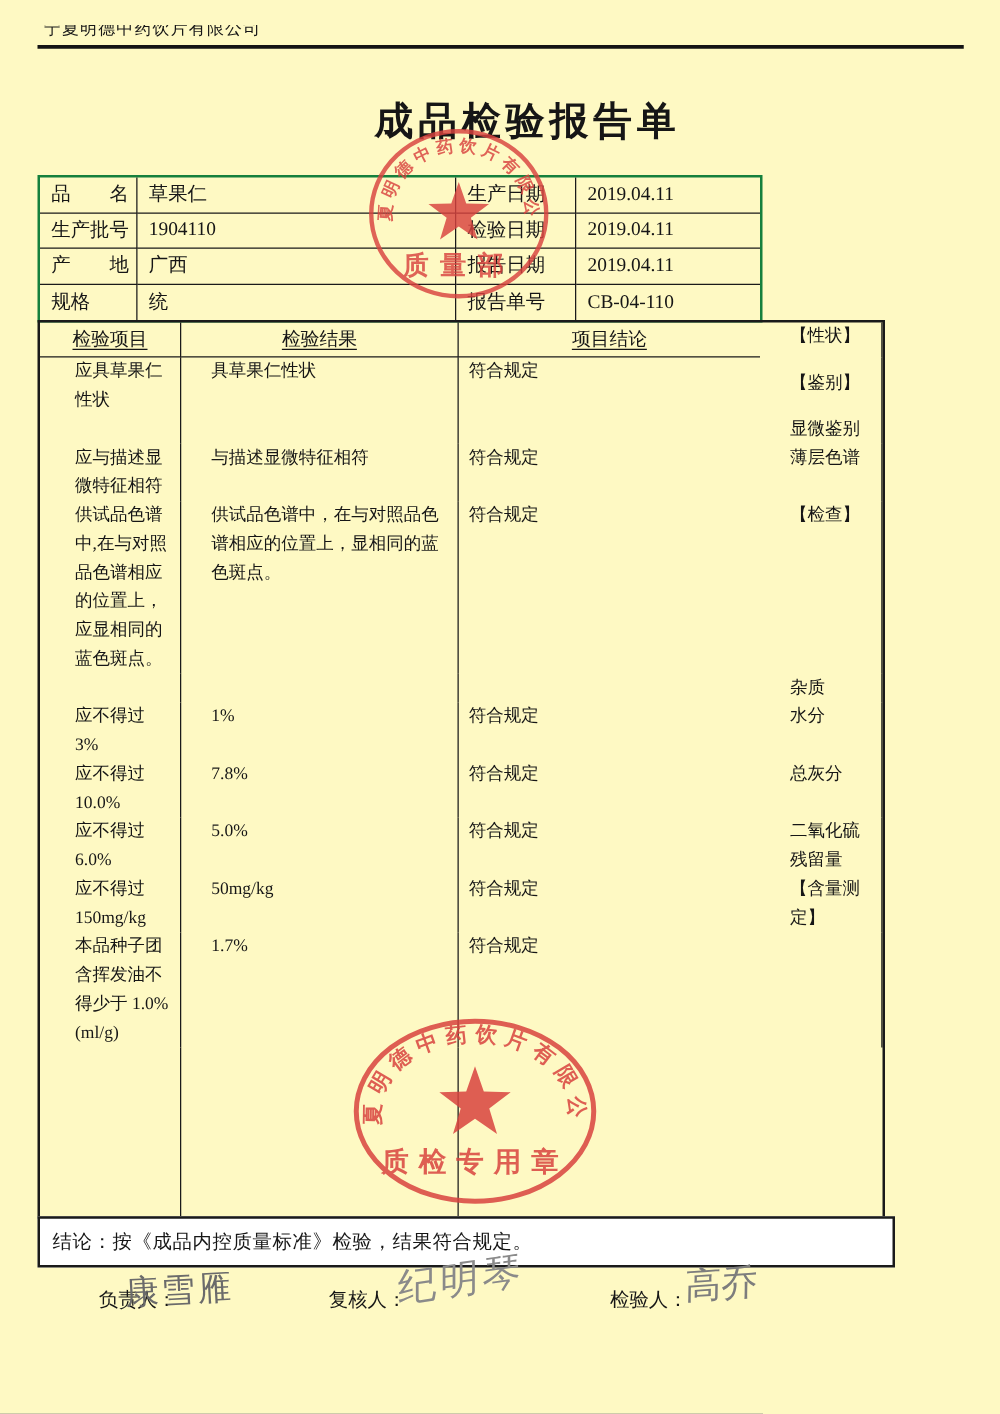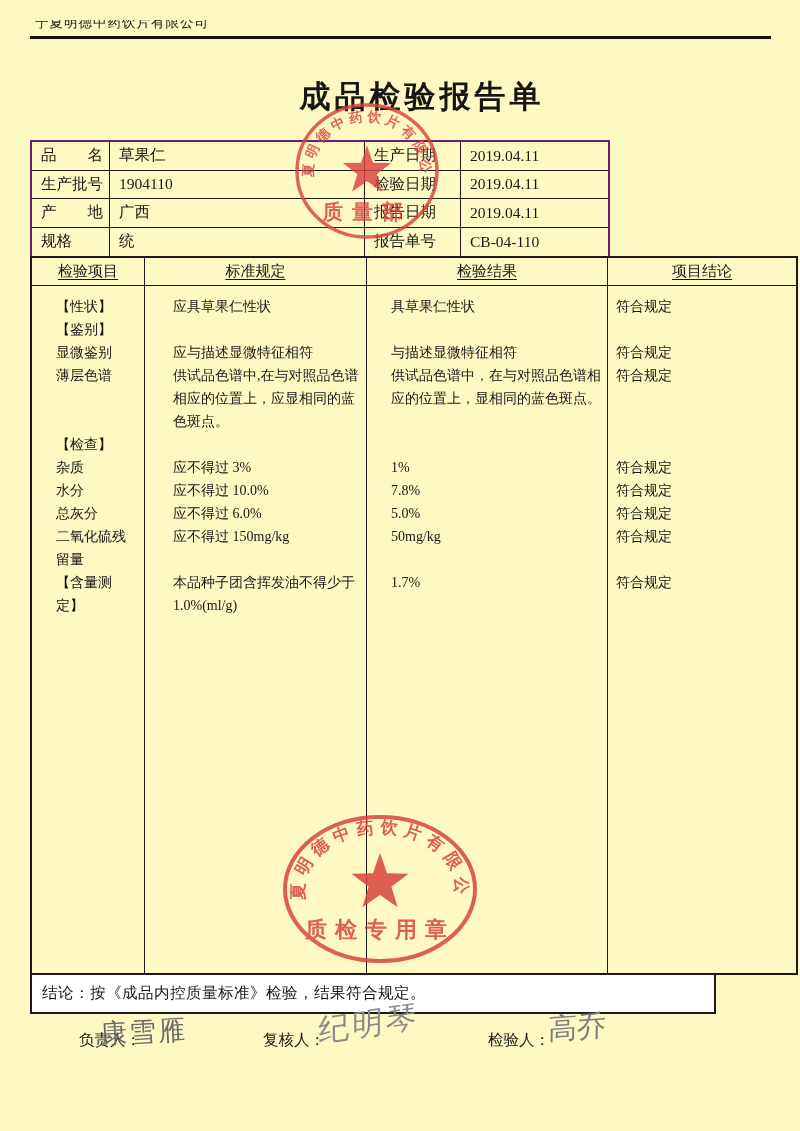--- a/index.html
+++ b/index.html
@@ -16,31 +16,31 @@
   .hdr-right { left:512px; width:270px; }
   .hdr-rule { position:absolute; top:36px; left:30px; width:741px; height:3px; background:#141414; }
 
   .title { position:absolute; top:76px; left:0; width:800px; text-align:center;
            font-size:31px; font-weight:bold; letter-spacing:4px;padding-left:44px; }
 
   
   .info-table {
     position:absolute; left:30px; top:140px; width:580px; height:118px;
     display:grid; grid-template-columns:78px 255px 96px 1fr; grid-auto-rows:1fr;
-    border:2px solid #701a75; background:transparent;text-align:right;
+    border:2px solid #15803d; background:transparent;text-align:right;
   }
   .irow { display:contents; }
   .ic { border-right:1.5px solid #1a1a1a; border-bottom:1.5px solid #1a1a1a;
         display:flex; align-items:center; padding-left:9px; font-size:15.5px; white-space:nowrap; }
   .ic.last { border-right:none; }
   .info-table .irow:nth-of-type(4) .ic { border-bottom:none; }
 
   
   .main-table {
-    position:absolute; left:30px; top:256px; width:768px; height:719px;
+    position:absolute; left:30px; top:256px; width:678px; height:719px;
     display:grid; grid-template-columns:113px 222px 241px 1fr;
     grid-template-rows:28px repeat(10,auto) 1fr;
     border:2px solid #1a1a1a;
   }
   .mh { border-bottom:1.5px solid #1a1a1a; display:flex; align-items:center; justify-content:center;
         font-size:15px; }
   .mh span { text-decoration:underline; text-underline-offset:3px; }
   .mh.c1,.mh.c2,.mh.c3 { border-right:1.5px solid #1a1a1a; }
   .mrow { display:contents; }
   .mc { font-size:14px; line-height:23px; padding:0 6px 0 8px; }
@@ -108,23 +108,20 @@
         <div class="ic l">报告单号</div>
         <div class="ic v last">CB-04-110</div>
       </div>
 
   </div>
 
   <div class="main-table">
     <div class="mh c1">
         <span>检验项目</span>
       </div>
-    <div class="mh c2">
-        <span>标准规定</span>
-      </div>
     <div class="mh c3">
         <span>检验结果</span>
       </div>
     <div class="mh c4">
         <span>项目结论</span>
       </div>
 
       <div class="mrow">
         <div class="mc c1">【性状】</div>
         <div class="mc c2">应具草果仁性状</div>

